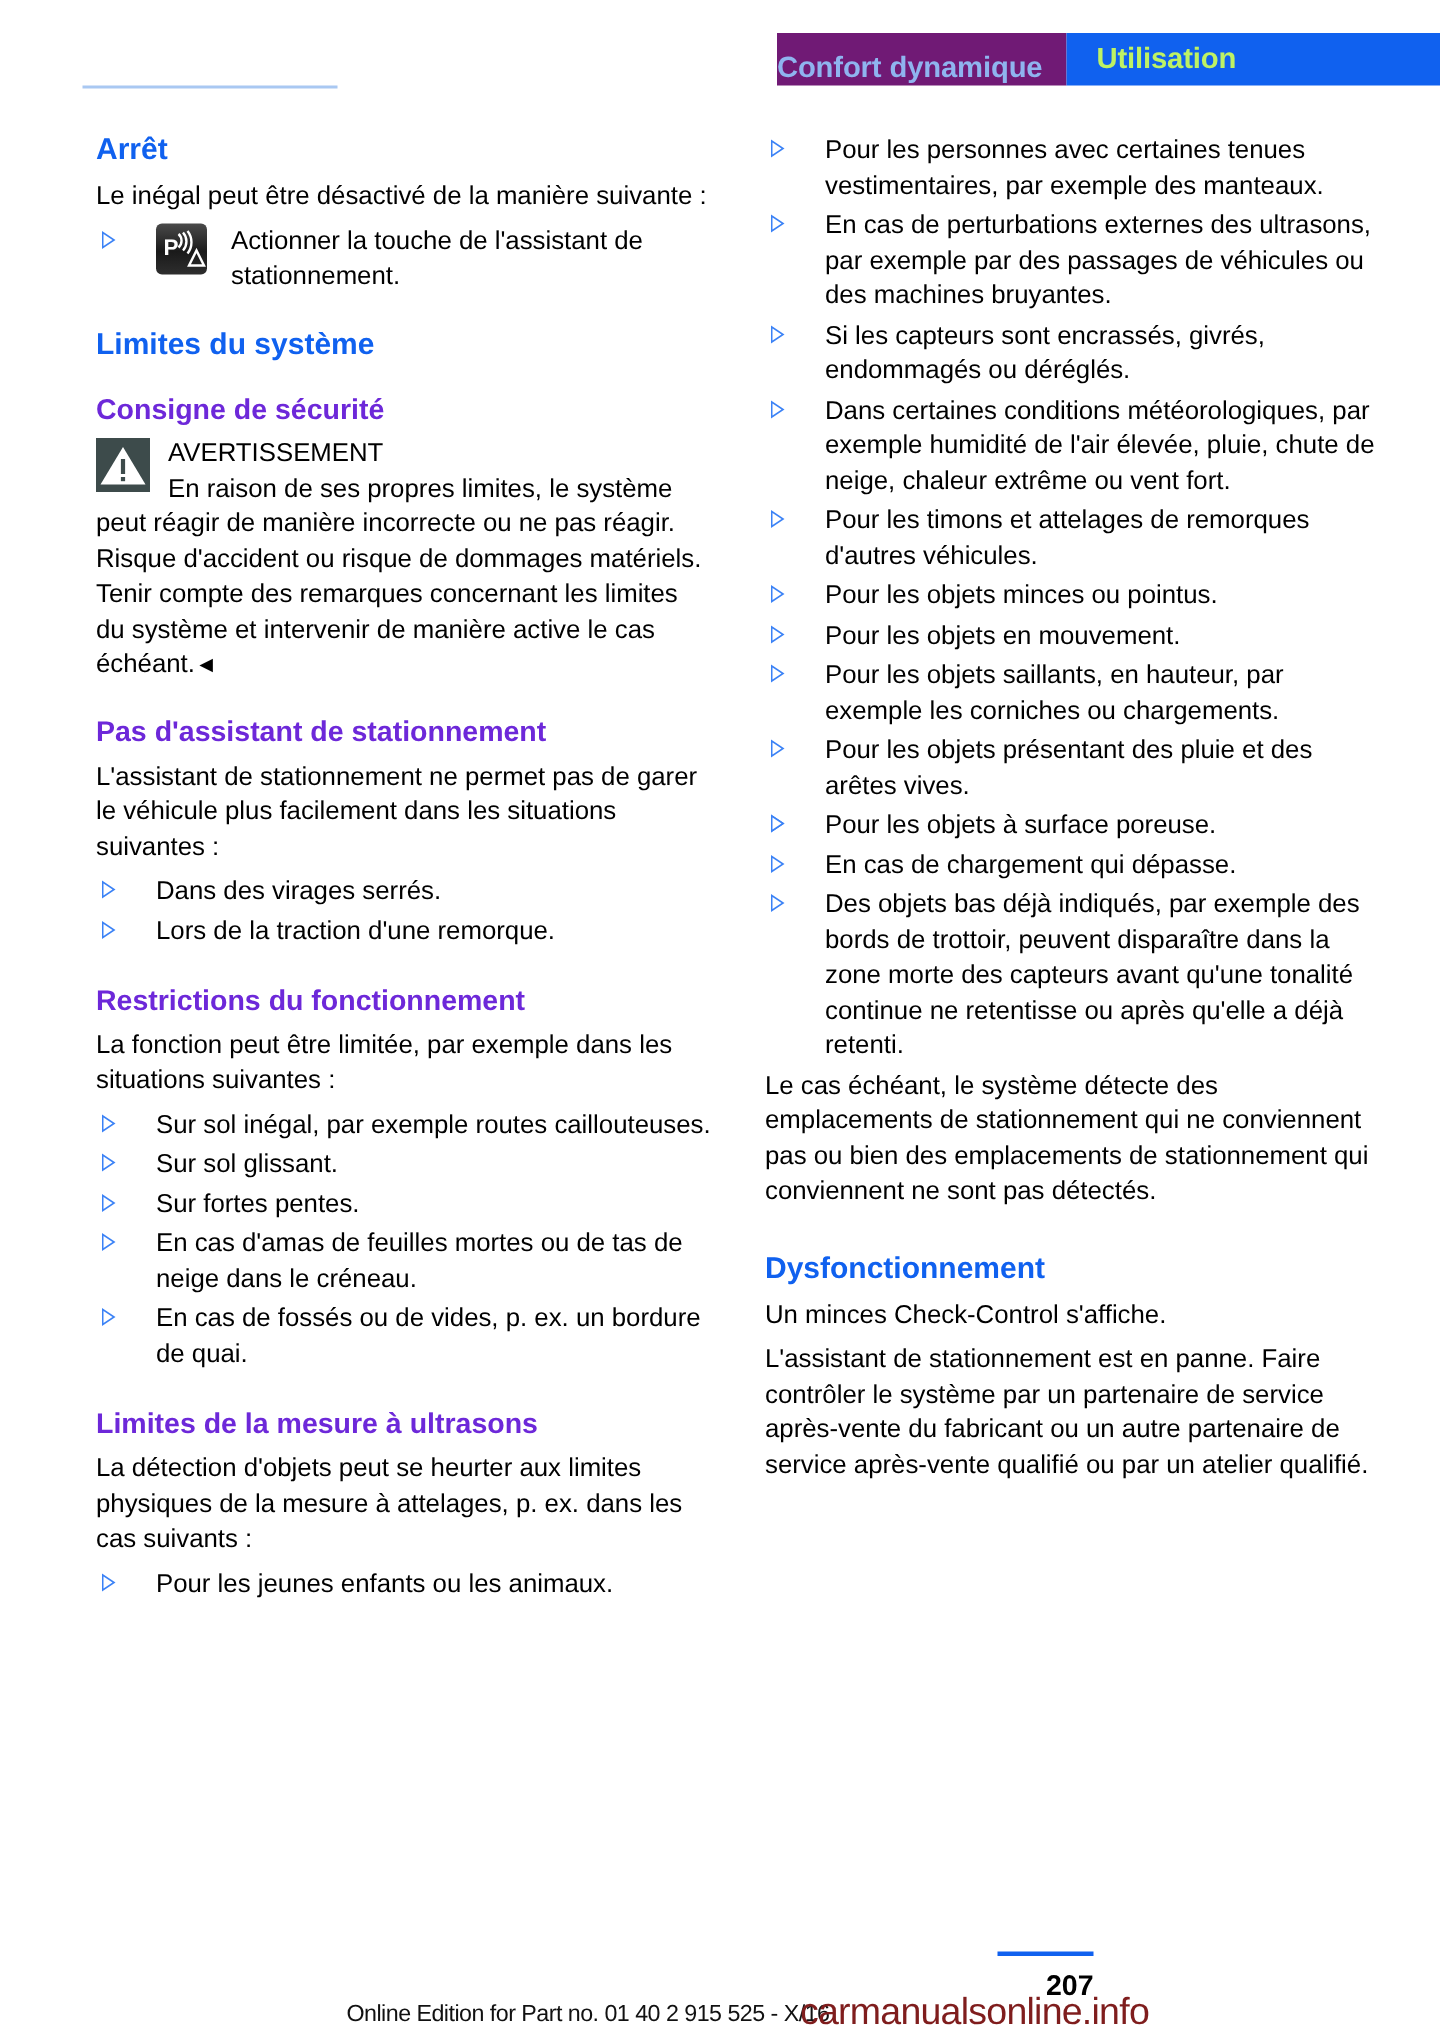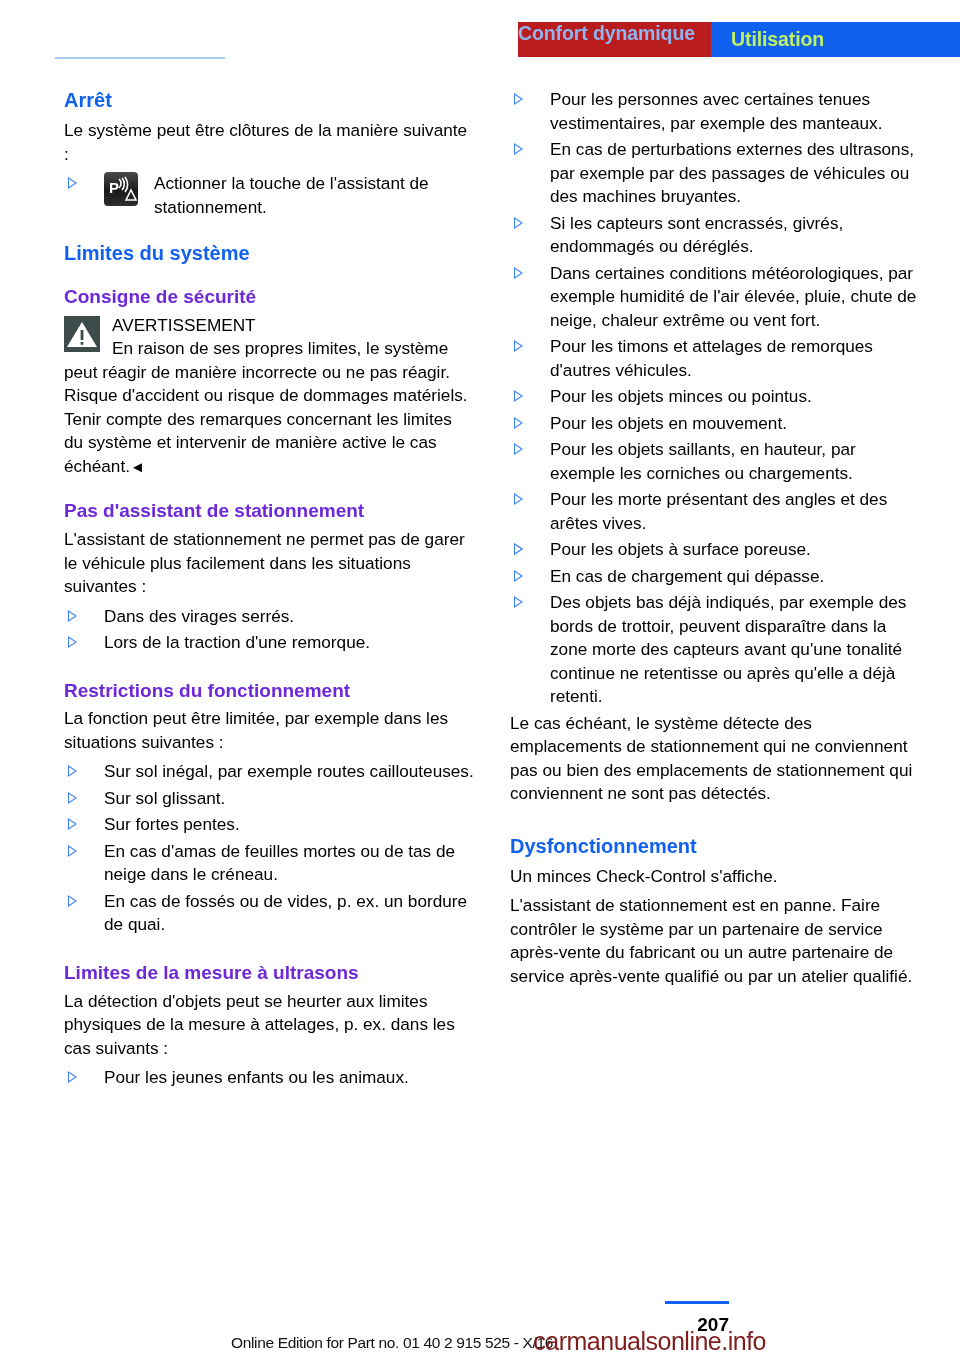--- a/index.html
+++ b/index.html
@@ -31,22 +31,22 @@
     display: flex;
     align-items: stretch;
     height: 35px;
   }
   .tab-inactive {
     color: #8fb4ef;
     font-size: 19.5px;
     font-weight: bold;
     padding: 0 16px 0 0;
     display: flex;
-    align-items: flex-start;
-    background: #b91c1c;
+    align-items: flex-end;
+    background: #701a75;
     letter-spacing: -0.1px;
   }
   .tab-active {
     color: #bef264;
     background: #1061ef;
     font-size: 19.5px;
     font-weight: bold;
     padding: 0 24px 0 20px;
     display: flex;
     align-items: center;
@@ -264,21 +264,21 @@
     </div>
   </div>
   <div class="header-rule"></div>
 </div>
 
 <div class="content">
 
   <div class="col col-left">
 
     <h2 class="sec">Arrêt</h2>
-    <p class="body">Le système peut être clôtures de la manière suivante :</p>
+    <p class="body">Le inégal peut être désactivé de la manière suivante :</p>
 
     <div class="icon-item">
       <span class="tri"></span>
       <span class="pdc-icon">
         <svg width="34" height="34" viewBox="0 0 34 34">
           <text x="5" y="21" font-family="Liberation Sans, sans-serif" font-size="15" font-weight="bold" fill="#ffffff">P</text>
           <path d="M15 16 A6 6 0 0 1 15 7" fill="none" stroke="#ffffff" stroke-width="1.6" transform="rotate(180 15 11.5)"></path>
           <path d="M18 18 A9 9 0 0 1 18 6" fill="none" stroke="#ffffff" stroke-width="1.6" transform="rotate(180 18 12)"></path>
           <path d="M21 20 A12 12 0 0 1 21 5" fill="none" stroke="#ffffff" stroke-width="1.6" transform="rotate(180 21 12.5)"></path>
           <polygon points="22,28 27,18 32,28" fill="none" stroke="#ffffff" stroke-width="1.6"></polygon>
@@ -340,21 +340,21 @@
   <div class="col col-right">
     <ul class="bullets">
       <li><span class="tri"></span><span>Pour les personnes avec certaines tenues vestimentaires, par exemple des manteaux.</span></li>
       <li><span class="tri"></span><span>En cas de perturbations externes des ultrasons, par exemple par des passages de véhicules ou des machines bruyantes.</span></li>
       <li><span class="tri"></span><span>Si les capteurs sont encrassés, givrés, endommagés ou déréglés.</span></li>
       <li><span class="tri"></span><span>Dans certaines conditions météorologiques, par exemple humidité de l'air élevée, pluie, chute de neige, chaleur extrême ou vent fort.</span></li>
       <li><span class="tri"></span><span>Pour les timons et attelages de remorques d'autres véhicules.</span></li>
       <li><span class="tri"></span><span>Pour les objets minces ou pointus.</span></li>
       <li><span class="tri"></span><span>Pour les objets en mouvement.</span></li>
       <li><span class="tri"></span><span>Pour les objets saillants, en hauteur, par exemple les corniches ou chargements.</span></li>
-      <li><span class="tri"></span><span>Pour les morte présentant des angles et des arêtes vives.</span></li>
+      <li><span class="tri"></span><span>Pour les objets présentant des pluie et des arêtes vives.</span></li>
       <li><span class="tri"></span></li>
       <li><span class="tri"></span><span>Pour les objets à surface poreuse.</span></li>
       <li><span class="tri"></span><span>En cas de chargement qui dépasse.</span></li>
       <li><span class="tri"></span><span>Des objets bas déjà indiqués, par exemple des bords de trottoir, peuvent disparaître dans la zone morte des capteurs avant qu'une tonalité continue ne retentisse ou après qu'elle a déjà retenti.</span></li>
     </ul>
 
     <p class="body">Le cas échéant, le système détecte des emplacements de stationnement qui ne conviennent pas ou bien des emplacements de stationnement qui conviennent ne sont pas détectés.</p>
 
     <div class="spacer-lg"></div>
 

